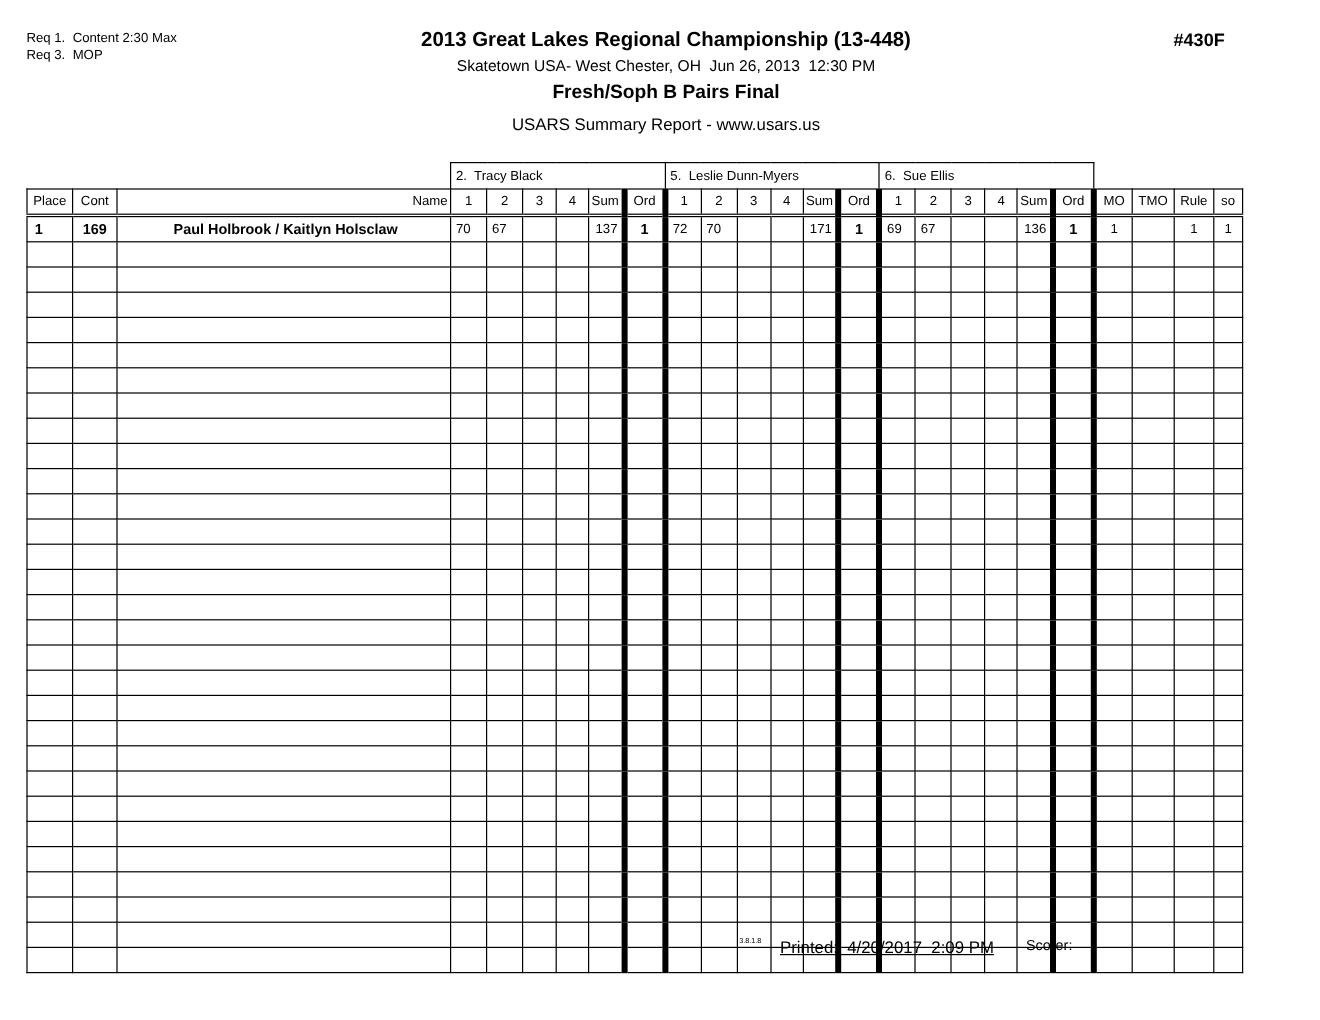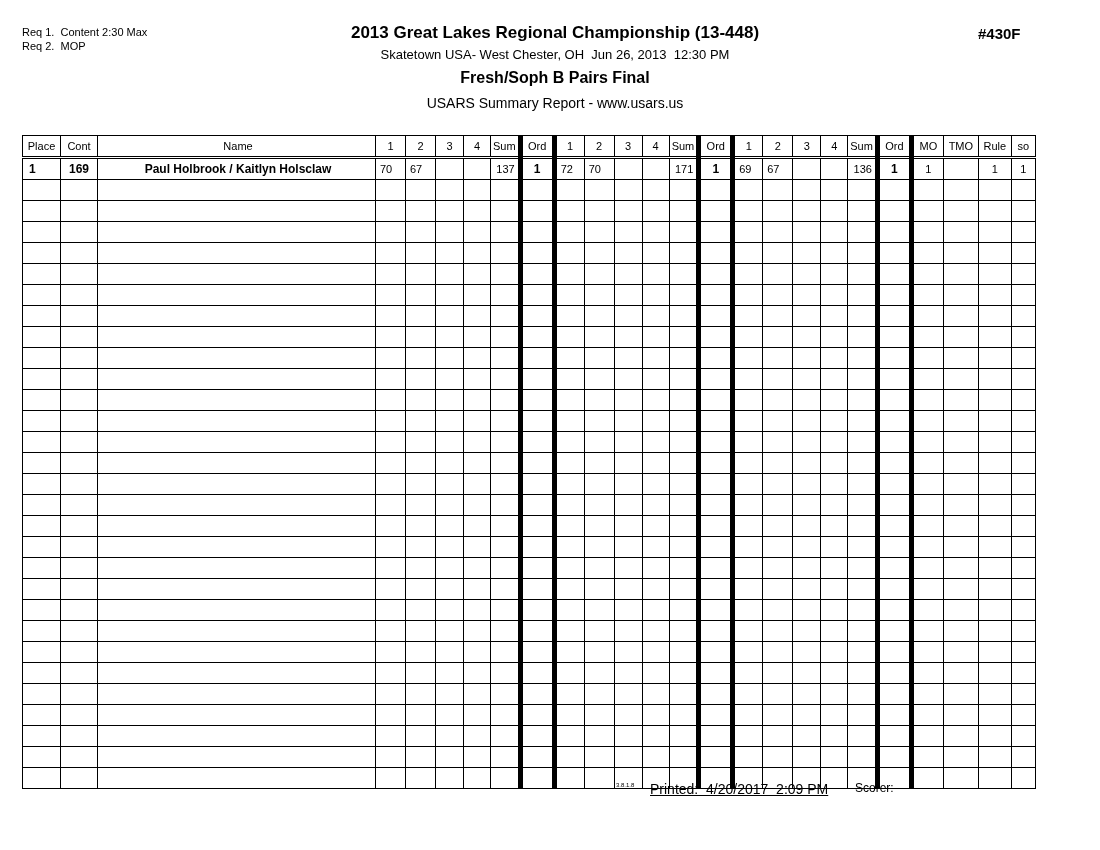--- a/index.html
+++ b/index.html
@@ -21,40 +21,40 @@
   
   table{position:absolute;left:22px;top:135px;border-collapse:collapse;table-layout:fixed;}
   td{
     border:1px solid #000;height:20px;font-size:11px;line-height:12px;
     padding:0 2px;overflow:hidden;white-space:nowrap;vertical-align:middle;
   }
   tr.band td{height:21px;}
   .band-blank{border:none;background:transparent;}
   .judge-box{border:1px solid #000;text-align:left;padding-left:4px;white-space:pre;}
   .hdr{border-bottom:3px double #000;text-align:center;}
-  .hdr-name{text-align:center;padding-left:5px;}
+  .hdr-name{text-align:right;padding-left:5px;}
   .c-ord{border-left:5px solid #000;border-right:5px solid #000;text-align:center;}
   .d-place{text-align:left;padding-left:6px;}
   .d-cont{text-align:center;}
   .d-name{text-align:center;padding-left:5px;}
   .d-score{text-align:left;padding-left:4px;}
   .d-sum{text-align:right;padding-right:3px;}
   .d-right{text-align:center;}
   .bold{font-weight:bold;font-size:12px;}
   
   .footer-version{position:absolute;left:616px;top:782px;font-size:6px;}
   .footer-printed{position:absolute;left:650px;top:781px;font-size:14px;text-decoration:underline;}
   .footer-scorer{position:absolute;left:855px;top:781px;font-size:12px;text-align:center;}
 </style>
 </head>
 <body>
 
 <div class="req-block">
   <div class="pre">Req 1.  Content 2:30 Max</div>
-  <div class="pre">Req 2.  MOP</div>
+  <div class="pre">Req 3.  MOP</div>
 </div>
 
 <div class="header-center">
   <div class="h-title">2013 Great Lakes Regional Championship (13-448)</div>
   <div class="h-venue pre">Skatetown USA- West Chester, OH  Jun 26, 2013  12:30 PM</div>
   <div class="h-event">Fresh/Soph B Pairs Final</div>
   <div class="h-report">USARS Summary Report - www.usars.us</div>
 </div>
 
 <div class="event-code">#430F</div>
@@ -81,20 +81,27 @@
       <col style="width: 28px;">
       <col style="width: 27px;">
       <col style="width: 29px;">
       <col style="width: 34px;">
       <col style="width: 32px;">
       <col style="width: 35px;">
       <col style="width: 33px;">
       <col style="width: 24px;">
     </colgroup>
   <thead>
+      <tr class="band">
+        <td class="band-blank" colspan="3"></td>
+        <td class="judge-box" colspan="6">2.  Tracy Black</td>
+        <td class="judge-box" colspan="6">5.  Leslie Dunn-Myers</td>
+        <td class="judge-box" colspan="6">6.  Sue Ellis</td>
+        <td class="band-blank" colspan="4"></td>
+      </tr>
       <tr>
         <td class="hdr">Place</td>
         <td class="hdr">Cont</td>
         <td class="hdr hdr-name">Name</td>
         <td class="hdr">1</td>
         <td class="hdr">2</td>
         <td class="hdr">3</td>
         <td class="hdr">4</td>
         <td class="hdr">Sum</td>
         <td class="hdr c-ord">Ord</td>

